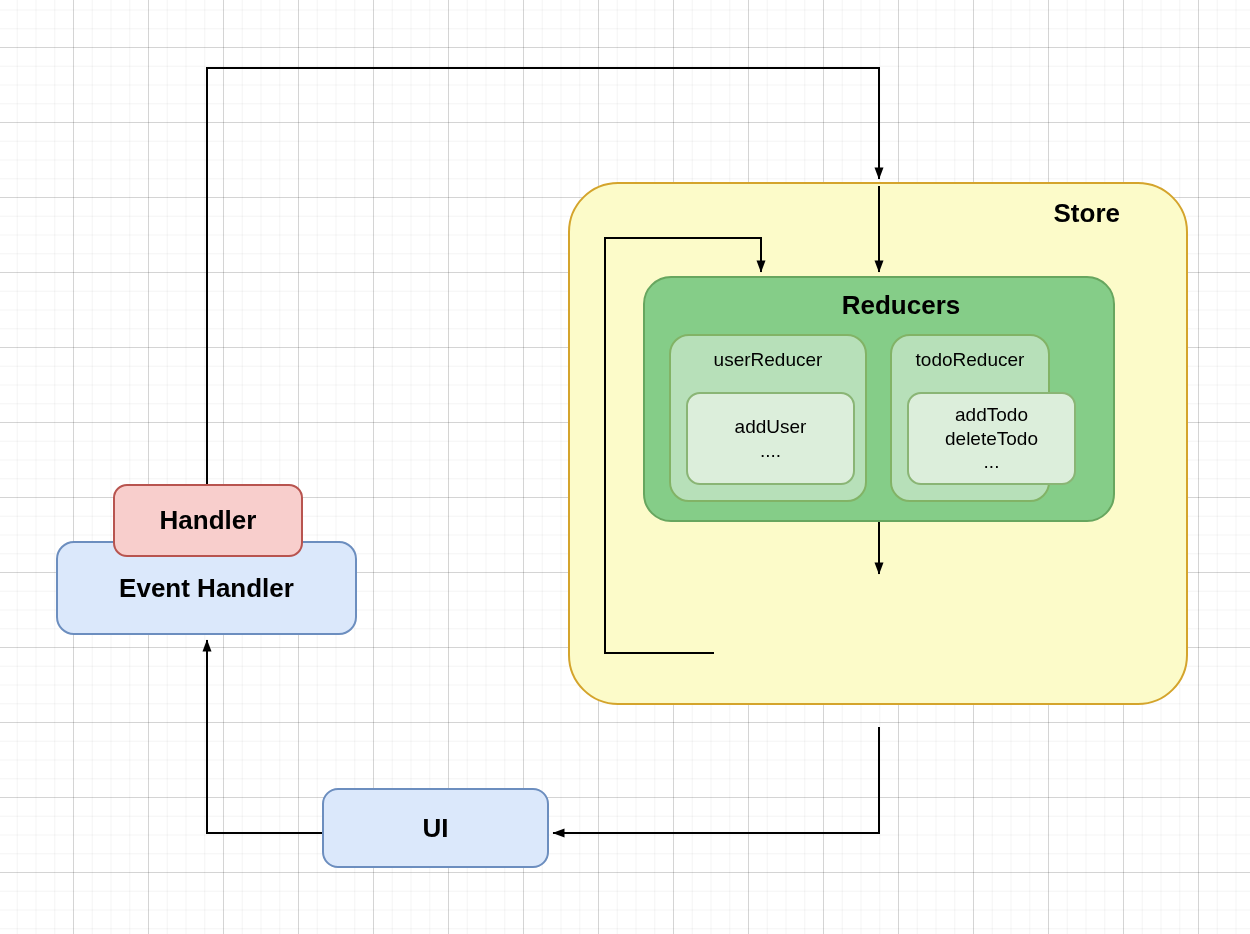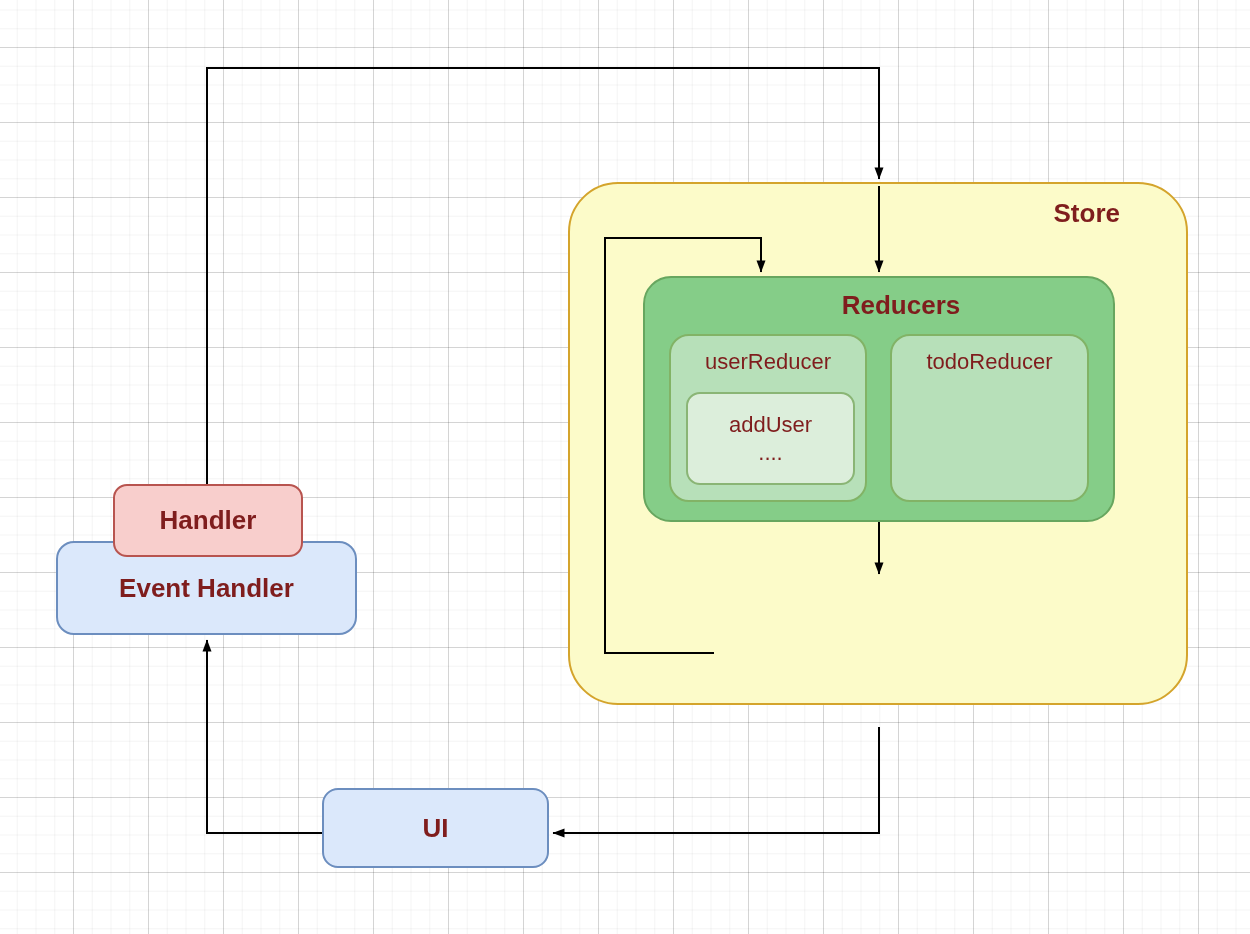--- a/index.html
+++ b/index.html
@@ -1,49 +1,49 @@
 <!DOCTYPE html>
 <html><head>
 <meta charset="utf-8">
 <style>
   html,body{margin:0;padding:0;background:#fff;}
   .canvas{
     position:relative;
     width:1250px;height:934px;
     overflow:hidden;
     font-family:"Liberation Sans",sans-serif;
-    color:#7f1d1d;
+    color:#000000;
     background-color:#ffffff;
     background-image:
       linear-gradient(to right, rgba(0,0,0,0.13) 1px, transparent 1px),
       linear-gradient(to bottom, rgba(0,0,0,0.13) 1px, transparent 1px),
       linear-gradient(to right, rgba(0,0,0,0.045) 1px, transparent 1px),
       linear-gradient(to bottom, rgba(0,0,0,0.045) 1px, transparent 1px);
     background-size:75px 75px,75px 75px,18.75px 18.75px,18.75px 18.75px;
     background-position:-2px 0,0 -28px,-2px 0,0 -28px;
   }
   .node{position:absolute;box-sizing:border-box;}
   .hdr{font-weight:bold;font-size:26px;line-height:1.1;}
-  .lbl{font-size:22px;line-height:1.25;}
+  .lbl{font-size:19px;line-height:1.25;}
   .flexc{display:flex;flex-direction:column;align-items:center;justify-content:center;}
 
   
   .store{left:568px;top:182px;width:620px;height:523px;
     background:#FCFBC9;border:2px solid #D4A42C;border-radius:50px;}
   .store-label{position:absolute;top:15px;right:66px;}
 
   
   .reducers{left:643px;top:276px;width:472px;height:246px;
     background:#85CD88;border:2px solid #67A65F;border-radius:28px;}
   .reducers-label{text-align:center;margin-top:13px;padding-left:44px;}
 
   .sub-reducer{position:absolute;top:56px;width:198px;height:168px;
     background:#B7E0B9;border:2px solid #82B366;border-radius:20px;}
   .user-reducer{left:24px;}
-  .todo-reducer{left:245px;width:199px;}
+  .todo-reducer{left:245px;width:160px;}
   .sub-reducer-label{text-align:center;margin-top:12px;}
 
   .action-box{position:absolute;left:15px;top:56px;width:169px;height:93px;
     background:#DCEEDB;border:2px solid #8AB575;border-radius:14px;
     text-align:center;}
 
   
   .state{left:713px;top:578px;width:332px;height:149px;
     background:#F5C266;border:2px solid #D79B00;border-radius:24px;}
   .state-label{text-align:center;margin-top:12px;}
@@ -78,20 +78,25 @@
     <div class="node sub-reducer user-reducer">
       <div class="lbl sub-reducer-label">userReducer</div>
       <div class="node action-box flexc">
         <span class="lbl">addUser</span>
         <span class="lbl">....</span>
       </div>
     </div>
 
     <div class="node sub-reducer todo-reducer">
       <div class="lbl sub-reducer-label">todoReducer</div>
+      <div class="node action-box flexc">
+        <span class="lbl">addTodo</span>
+        <span class="lbl">deleteTodo</span>
+        <span class="lbl">...</span>
+      </div>
     </div>
   </div>
 
 
   <div class="node event-handler flexc">
     <span class="hdr">Event Handler</span>
   </div>
   <div class="node dispatch flexc">
     <span class="hdr">Handler</span>
   </div>

